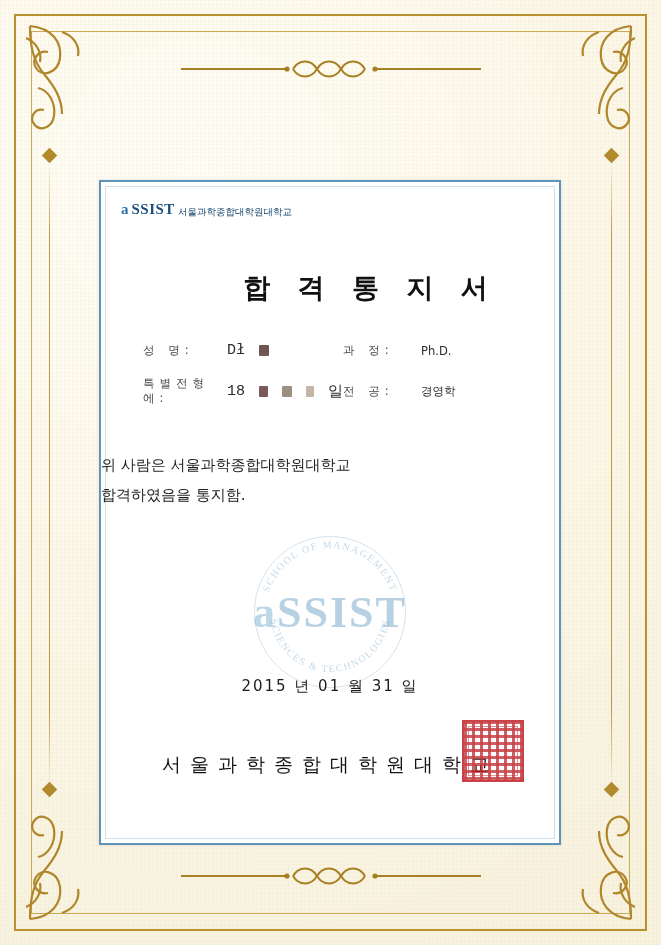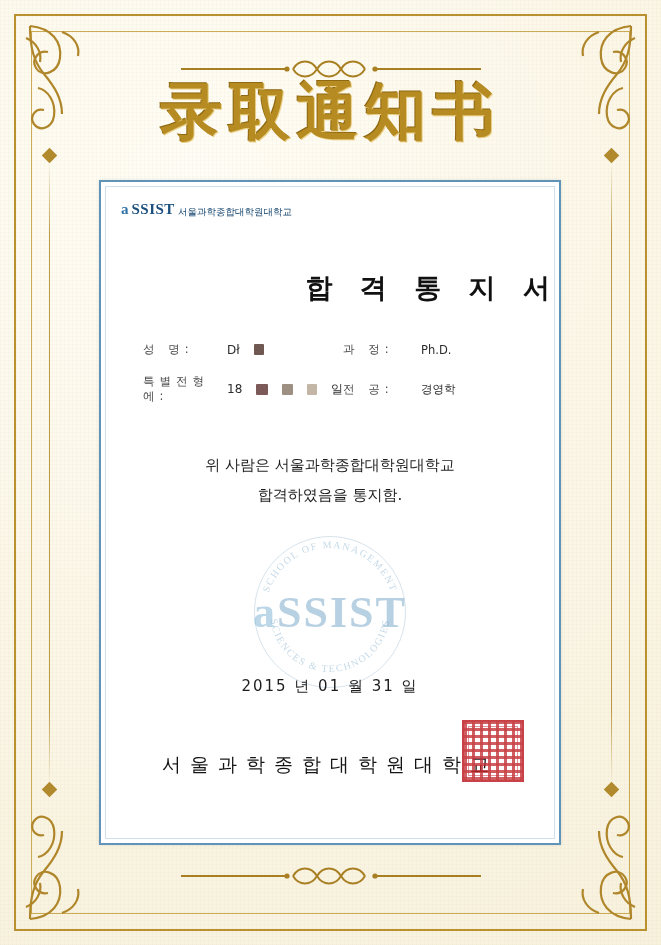--- a/index.html
+++ b/index.html
@@ -164,26 +164,27 @@
     line-height: 1;
     padding-bottom: 1px;
   }
 
   
   .cert-heading {
     position: absolute;
     top: 88px;
     left: 0;
     width: 100%;
-    text-align: right;
+    text-align: center;
     font-family: "DejaVu Sans", sans-serif;
     font-size: 27px;
     font-weight: 700;
     letter-spacing: 9px;
     color: #111;
+    padding-left: 40px;
   }
 
   
   .fields {
     position: absolute;
     top: 160px;
     left: 0;
     width: 100%;
   }
   .field-row {
@@ -198,24 +199,25 @@
   .fl {
     width: 72px;
     text-align: justify;
     letter-spacing: 5px;
     color: #4a4a4a;
   }
   .fv {
     width: 116px;
     padding-left: 12px;
     color: #2c2c2c;
-    font-size: 12px;
+    font-size: 15px;
     display: flex;
     align-items: center;
     gap: 14px;
+    font-family: Liberation Mono, monospace;
   }
   .fl2 {
     width: 66px;
     text-align: justify;
     letter-spacing: 5px;
     color: #4a4a4a;
   }
   .fv2 {
     width: 96px;
     padding-left: 12px;
@@ -232,21 +234,20 @@
   .redact.r2 { width: 12px; background: #9d8f82; }
   .redact.r3 { width: 11px; background: #c3b6a7; }
   .redact.name { width: 10px; background: #6f5752; }
 
   
   .cert-body {
     position: absolute;
     top: 268px;
     left: 0;
     width: 100%;
-    text-align: center;
     font-family: "DejaVu Sans", sans-serif;
     font-size: 15px;
     line-height: 2.0;
     color: #1d1d1d;
   }
 
   
   .watermark {
     position: absolute;
     top: 350px;
@@ -395,21 +396,20 @@
     </svg>
   </div>
 
   <div class="side-rule left"></div>
   <div class="side-rule right"></div>
   <div class="side-diamond l1"></div>
   <div class="side-diamond l2"></div>
   <div class="side-diamond r1"></div>
   <div class="side-diamond r2"></div>
 
-  <div class="main-title">录取通知书</div>
 
   <div class="certificate">
     <div class="cert-inner-line"></div>
 
     <div class="cert-logo">
       <span class="logo-a">a</span>
       <span class="logo-ssist">SSIST</span>
       <span class="logo-kr">서울과학종합대학원대학교</span>
     </div>
 

